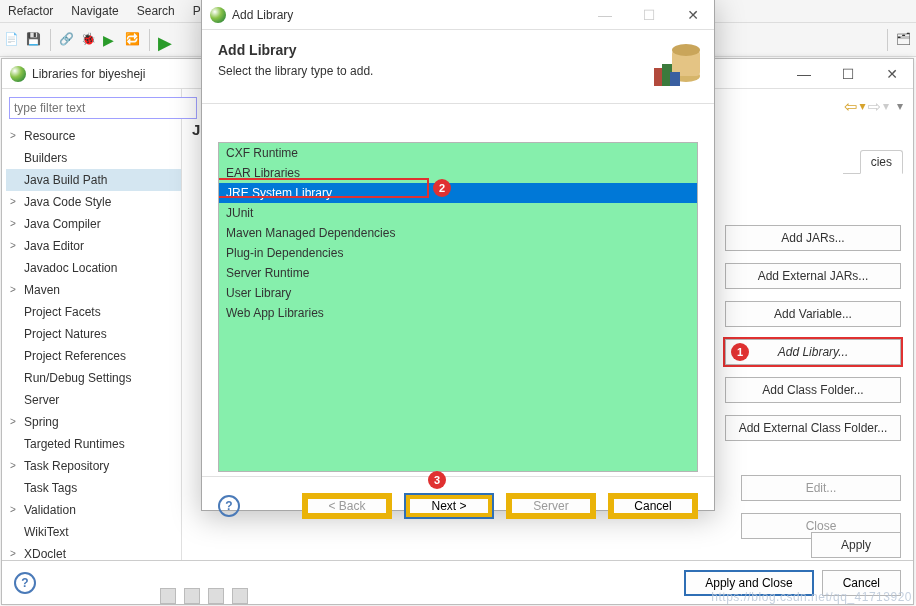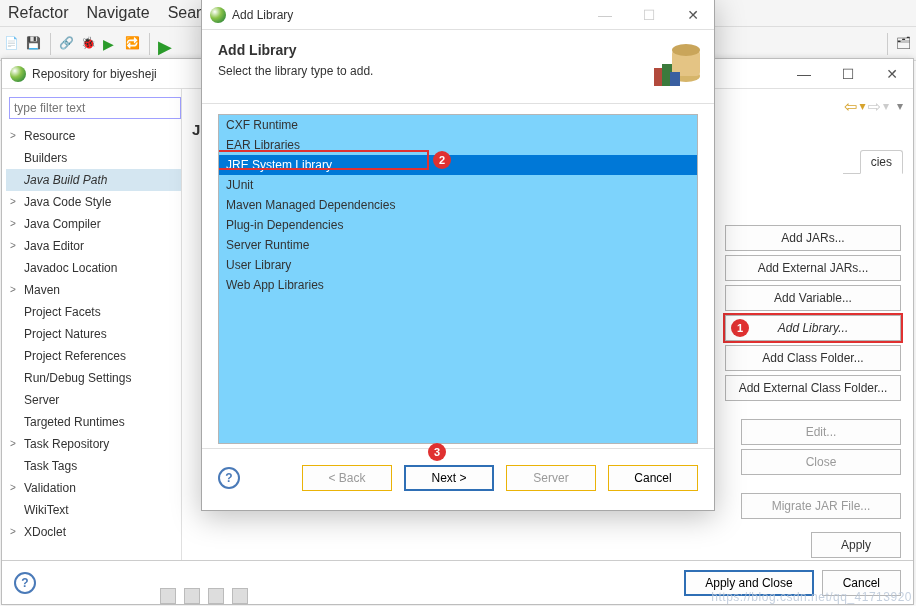--- a/index.html
+++ b/index.html
@@ -1,20 +1,20 @@
 <!DOCTYPE html>
 <html><head>
 <meta charset="utf-8">
 <style>
 * { box-sizing: border-box; font-family: -apple-system, "Segoe UI", Tahoma, sans-serif; margin: 0; padding: 0; }
 body { background: #ffffff; width: 916px; height: 606px; overflow: hidden; position: relative; font-size: 12px; color: #333; }
 
 
 .menubar { display: flex; gap: 18px; padding: 4px 8px; color: #333; background: #f5f5f5; border-bottom: 1px solid #ddd; }
-.menubar span { font-size: 16px; }
+.menubar span { font-size: 12px; }
 
 .toolbar-bg { height: 34px; background: #f5f5f5; border-bottom: 1px solid #ddd; display: flex; align-items: center; padding: 0 4px; gap: 6px; }
 .tb-icon { width: 16px; height: 16px; display: inline-block; }
 .tb-sep { width: 1px; height: 22px; background: #ccc; margin: 0 2px; }
 
 .run-green { color: #2a9b2a; font-size: 14px; }
 .debug-icon { color: #6aa84f; }
 
 
 .props-window {
@@ -22,37 +22,37 @@
   background: #fff; border: 1px solid #bdbdbd; box-shadow: 0 0 6px rgba(0,0,0,0.15);
 }
 .titlebar { height: 30px; display: flex; align-items: center; padding: 0 8px; border-bottom: 1px solid #e0e0e0; background: #fff; }
 .eclipse-icon { width: 16px; height: 16px; margin-right: 6px; border-radius: 8px; background: radial-gradient(circle at 30% 30%, #fff, #8bc34a 40%, #388e3c 80%); }
 .win-controls { margin-left: auto; display: flex; gap: 18px; color: #555; }
 .win-btn { width: 26px; text-align: center; font-size: 14px; }
 
 .props-body { display: flex; height: calc(100% - 30px); }
 
 .props-side { width: 180px; border-right: 1px solid #e0e0e0; padding: 6px 0 6px 4px; }
-.filter { width: 172px; margin: 2px 16px 6px 3px; }
+.filter { width: 188px; margin: 2px 16px 6px 3px; }
 .filter input { width: 100%; height: 22px; border: 1px solid #a0a0ff; padding: 2px 4px; font-size: 12px; color: #888; background: #fff; }
 .tree-item { padding: 2px 4px 2px 18px; position: relative; line-height: 18px; cursor: default; }
 .tree-item.exp::before { content: ">"; position: absolute; left: 4px; top: 2px; color: #777; font-size: 10px; }
-.tree-item.sel { background: #d4e6f1; font-style: italic; }
+.tree-item.sel { background: #d4e6f1; }
 .no-exp { padding-left: 18px; }
 
 .props-main { flex: 1; padding: 2px 10px 10px 10px; position: relative; display: flex; flex-direction: column; }
 .aux-nav { height: 30px; display: flex; justify-content: flex-end; align-items: center; gap: 2px; color: #b58b1a; }
 .aux-nav .back-arrow { color: #d6a32c; font-size: 16px; }
 .aux-nav .fwd-arrow { color: #ccc; font-size: 16px; }
 
 .props-header { font-size: 15px; font-weight: 600; color: #333; margin-bottom: 4px; }
 .tabs-row { display: flex; border-bottom: 1px solid #ccc; margin-top: 8px; }
 .tab-partial { padding: 4px 10px; border: 1px solid #ccc; border-bottom: 1px solid #fff; border-radius: 3px 3px 0 0; margin-bottom: -1px; background: #fff; }
 
-.buttons-column { position: absolute; right: 12px; top: 136px; width: 176px; display: flex; flex-direction: column; gap: 4px; }
+.buttons-column { position: absolute; right: 12px; top: 136px; width: 176px; display: flex; flex-direction: column; gap: 12px; }
 .win-button { height: 26px; border: 1px solid #b5b5b5; background: #fdfdfd; font-size: 12px; color: #333; }
 .win-button.disabled { color: #9a9a9a; margin-left: 16px; }
 .buttons-column .gap { height: 10px; }
 .red-highlight { outline: 2px solid #e03131; outline-offset: 0; }
 .callout-num {
   position: absolute; width: 18px; height: 18px; border-radius: 9px;
   background: #e03131; color: #fff; font-size: 11px; font-weight: 600;
   display: flex; align-items: center; justify-content: center;
 }
 
@@ -71,27 +71,27 @@
   background: #fff; border: 1px solid #a7a7a7;
   box-shadow: 0 6px 28px rgba(0,0,0,0.25);
 }
 .dialog .titlebar { background: #fff; }
 .dialog-header { padding: 12px 16px 10px 16px; border-bottom: 1px solid #e0e0e0; position: relative; min-height: 74px; }
 .dialog-header h2 { font-size: 14px; font-weight: 600; }
 .dialog-header p { font-size: 12px; color: #333; margin-top: 6px; }
 .books-icon { position: absolute; right: 10px; top: 6px; width: 56px; height: 56px; }
 
 .dialog-body { padding: 10px 16px 4px 16px; flex: 1; }
-.listbox { border: 1px solid #b5b5b5; height: 330px; overflow: hidden; background: #7dd3fc; }
+.listbox { border: 1px solid #b5b5b5; height: 330px; overflow: hidden; background: #86efac; margin-top: 28px; }
 .list-item { padding: 1px 6px; line-height: 16px; font-size: 12px; border: 1px solid transparent; }
 .list-item.selected { background: #0078d7; color: #fff; }
 
 .dialog-buttons { height: 58px; display: flex; align-items: center; padding: 0 16px; border-top: 1px solid #e0e0e0; }
 .dialog-buttons .spacer { flex: 1; }
-.dlg-btn { width: 90px; height: 26px; margin-left: 12px; border: 1px solid #eab308; background: #fdfdfd; font-size: 12px; }
+.dlg-btn { width: 90px; height: 26px; margin-left: 12px; border: 6px solid #eab308; background: #fdfdfd; font-size: 12px; }
 .dlg-btn.disabled { color: #9a9a9a; }
 .dlg-btn.default { outline: 2px solid #2f6fb5; outline-offset: -2px; }
 .next-wrap { position: relative; display: inline-block; }
 
 
 .watermark { position: absolute; right: 4px; bottom: 2px; color: #b7c5d7; font-size: 12px; letter-spacing: 0.5px; opacity: 0.8; }
 
 .bottom-icons { position: absolute; left: 160px; bottom: 2px; display: flex; gap: 8px; }
 .mini-ico { width: 16px; height: 16px; background: #ddd; border: 1px solid #bbb; }
 </style>
@@ -117,21 +117,21 @@
   <span class="tb-sep"></span>
   <span class="tb-icon run-green" style="font-size:18px;">▶</span>
   <span style="margin-left:auto"></span>
   <span class="tb-sep"></span>
   <span class="tb-icon">🗂</span>
 </div>
 
 <div class="props-window">
   <div class="titlebar">
     <span class="eclipse-icon"></span>
-    <span>Repository for biyesheji</span>
+    <span>Libraries for biyesheji</span>
     <div class="win-controls">
       <span class="win-btn">―</span>
       <span class="win-btn">☐</span>
       <span class="win-btn">✕</span>
     </div>
   </div>
   <div class="props-body">
     <div class="props-side">
       <div class="filter">
         <input type="text" placeholder="type filter text" style="">
@@ -143,20 +143,21 @@
           <div class="tree-item exp">Java Code Style</div>
           <div class="tree-item exp">Java Compiler</div>
           <div class="tree-item exp">Java Editor</div>
           <div class="tree-item no-exp">Javadoc Location</div>
           <div class="tree-item exp">Maven</div>
           <div class="tree-item no-exp">Project Facets</div>
           <div class="tree-item no-exp">Project Natures</div>
           <div class="tree-item no-exp">Project References</div>
           <div class="tree-item no-exp">Run/Debug Settings</div>
           <div class="tree-item no-exp">Server</div>
+          <div class="tree-item exp">Spring</div>
           <div class="tree-item no-exp">Targeted Runtimes</div>
           <div class="tree-item exp">Task Repository</div>
           <div class="tree-item no-exp">Task Tags</div>
           <div class="tree-item exp">Validation</div>
           <div class="tree-item no-exp">WikiText</div>
           <div class="tree-item exp">XDoclet</div>
         </div>
     </div>
     <div class="props-main">
       <div class="aux-nav">

